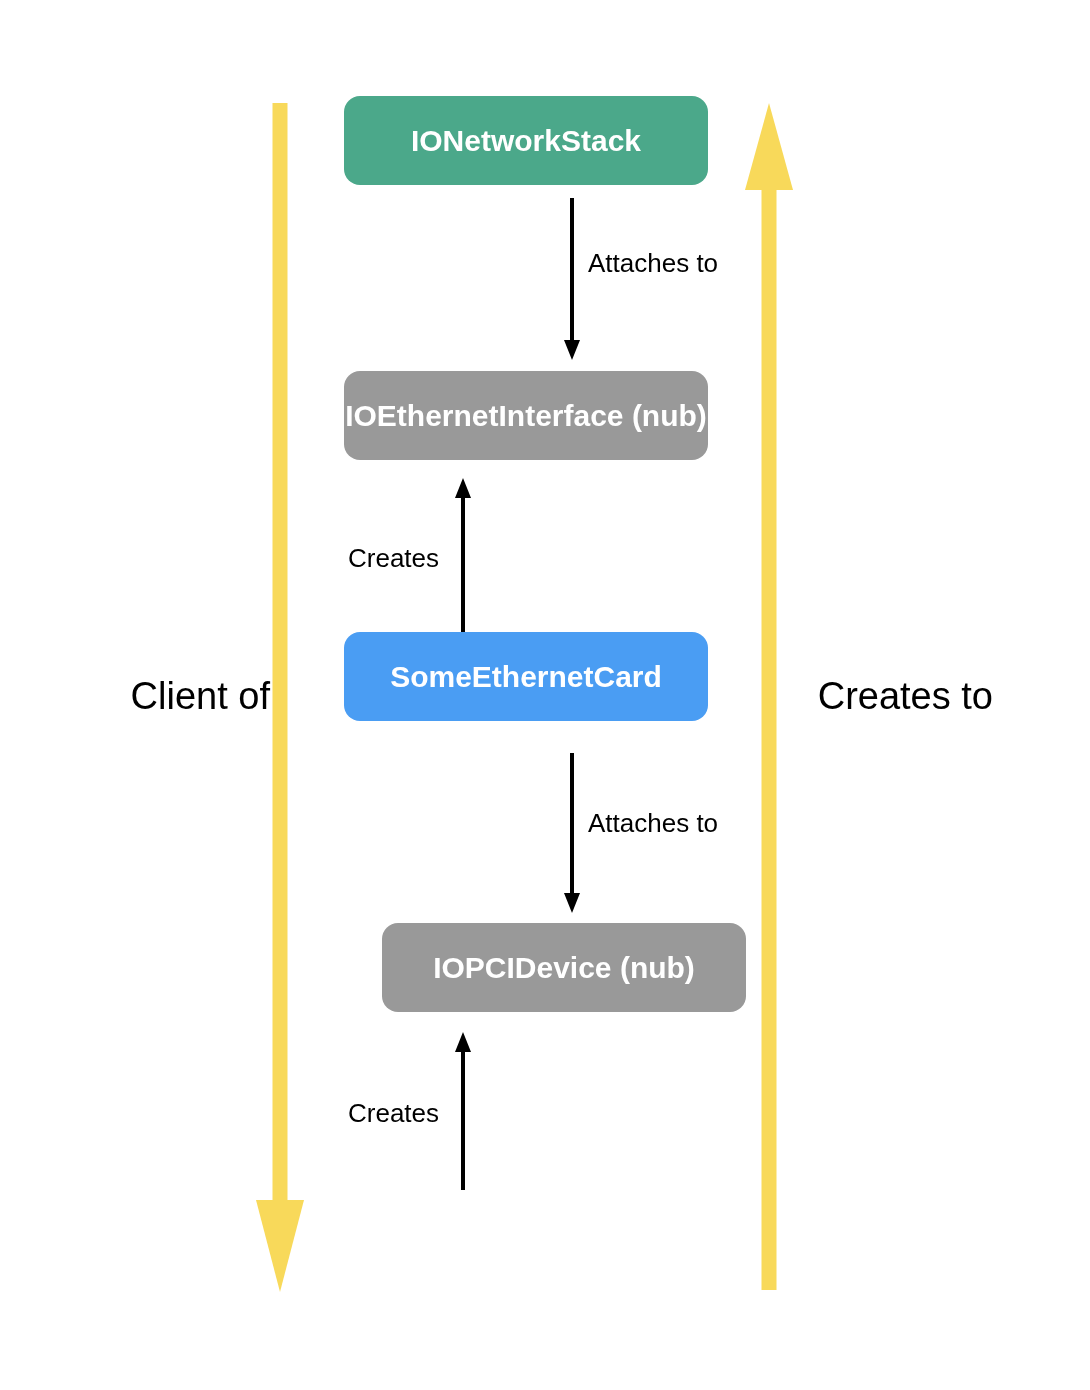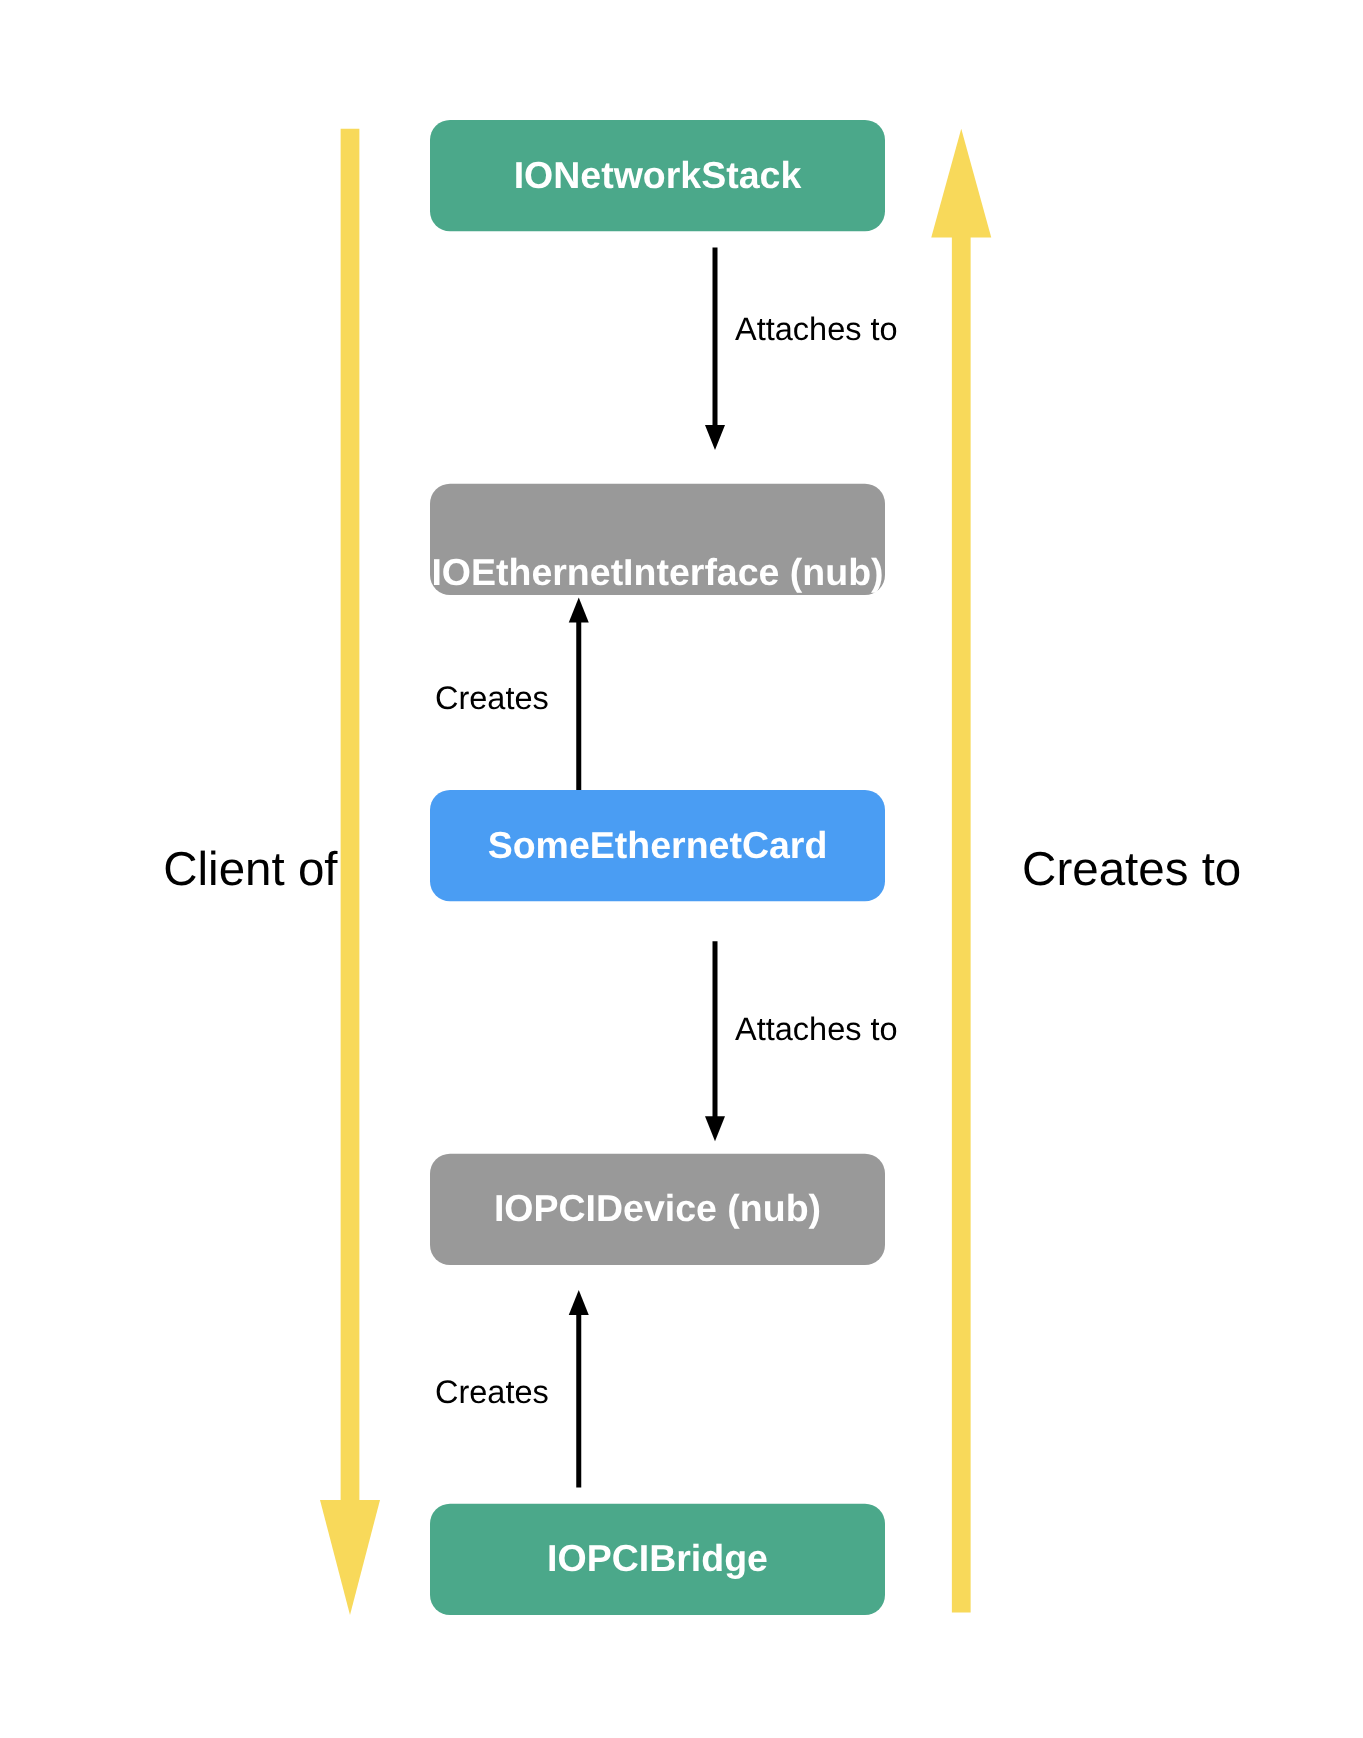--- a/index.html
+++ b/index.html
@@ -25,23 +25,23 @@
     align-items: center;
     justify-content: center;
     color: #ffffff;
     font-size: 30px;
     font-weight: bold;
     text-align: center;
     white-space: nowrap;
     border-radius: 16px;
   }
   .box1 { top: 96px; }
-  .box2 { top: 387px; align-items: flex-end; }
+  .box2 { top: 371px; }
   .box3 { top: 632px; align-items: center; }
-  .box4 { top: 923px; }
+  .box4 { top: 923px; margin-left: 38px; }
   .box5 { top: 1203px; }
 
   .edge-label {
     position: absolute;
     color: #000000;
     font-size: 26px;
     line-height: 36px;
   }
   .el-attach1 { left: 588px; top: 245px; width: 140px; }
   .el-create1 { left: 348px; top: 540px; width: 120px; }
@@ -112,23 +112,20 @@
   </div>
 
   <div class="box box3" style="background: rgb(74, 157, 243);">
     <span>SomeEthernetCard</span>
   </div>
 
   <div class="box box4" style="background: rgb(153, 153, 153);">
     <span>IOPCIDevice (nub)</span>
   </div>
 
-  <div class="box box5" style="background: rgb(75, 168, 138);">
-    <span>IOPCIBridge</span>
-  </div>
 
   <div class="edge-label el-attach1">Attaches to</div>
 
   <div class="edge-label el-create1">Creates</div>
 
   <div class="edge-label el-attach2">Attaches to</div>
 
   <div class="edge-label el-create2">Creates</div>
 
   <div class="side-label side-left">Client of</div>

